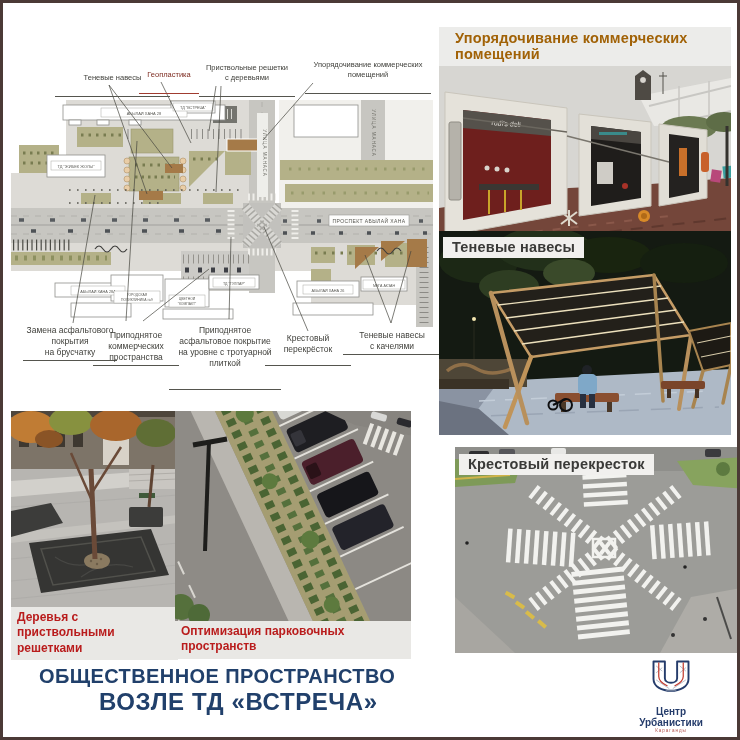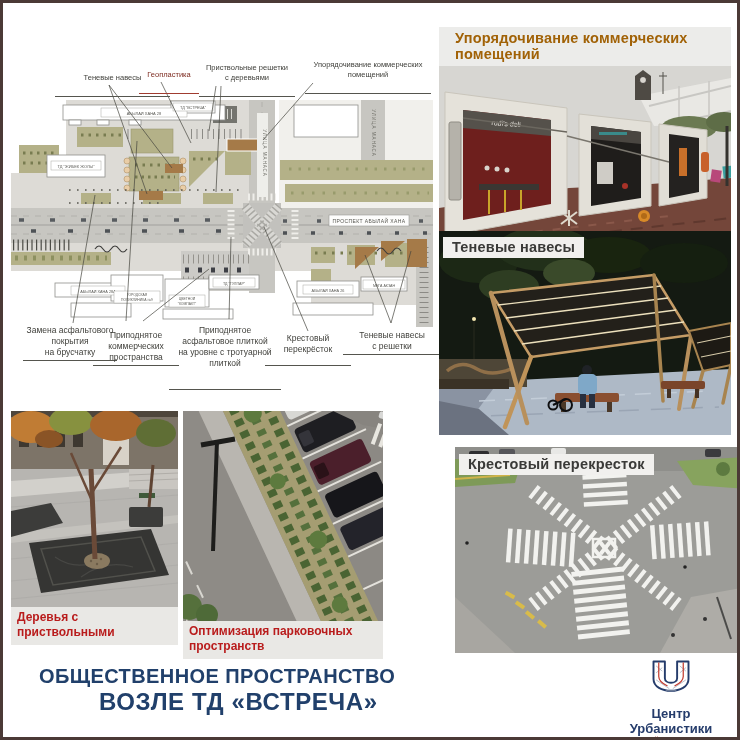--- a/index.html
+++ b/index.html
@@ -20,21 +20,21 @@
   .photo-tag{position:absolute;background:#f1f0ee;color:#3a3a38;font-weight:bold;font-size:14.5px;
              padding:2px 9px 3px 9px;letter-spacing:.2px;}
   .photo-caption{background:#e9e8e5;color:#b91c1c;font-weight:bold;font-size:12px;line-height:1.28;
                  padding:3px 6px 4px 6px;}
   
   .footer-title1{position:absolute;left:36px;top:662px;font-size:20px;font-weight:800;
                  color:#21406b;letter-spacing:.4px;text-align:right;}
   .footer-title2{position:absolute;left:96px;top:685px;font-size:24px;font-weight:800;
                  color:#21406b;letter-spacing:.6px;}
   .logo{position:absolute;left:622px;top:654px;width:92px;text-align:center;}
-  .logo-name{font-size:13px;font-weight:bold;color:#253c6b;margin-top:1px;}
+  .logo-name{font-size:10px;font-weight:bold;color:#253c6b;margin-top:1px;}
   .logo-sub{font-size:4.5px;color:#b05048;letter-spacing:1px;}
 </style>
 </head>
 <body>
 
 <div class="poster">
 
   <section class="plan">
     <svg class="plan-svg" viewBox="0 0 422 348">
 
@@ -219,31 +219,31 @@
       <div>покрытия</div>
       <div>на брусчатку</div>
     </div>
     <div class="callout-b" style="left:82px;top:275px;width:86px;border-bottom:1px solid #55554e;padding-bottom:2px;">
       <div>Приподнятое</div>
       <div>коммерческих</div>
       <div>пространства</div>
     </div>
     <div class="callout-b" style="left:158px;top:270px;width:112px;border-bottom:1px solid #55554e;padding-bottom:20px;">
       <div>Приподнятое</div>
-      <div>асфальтовое плиткой</div>
+      <div>асфальтовое покрытие</div>
       <div>на уровне с тротуарной</div>
       <div>плиткой</div>
     </div>
     <div class="callout-b" style="left:254px;top:278px;width:86px;border-bottom:1px solid #55554e;padding-bottom:10px;">
       <div>Крестовый</div>
       <div>перекрёсток</div>
     </div>
     <div class="callout-b" style="left:332px;top:275px;width:98px;border-bottom:1px solid #55554e;padding-bottom:2px;">
       <div>Теневые навесы</div>
-      <div>с решетки</div>
+      <div>с качелями</div>
     </div>
   </section>
 
   <section class="photo" style="left:436px;top:24px;width:292px;">
     <div class="photo-title-strip">Упорядочивание коммерческих помещений</div>
     <svg viewBox="0 0 292 176" width="292" height="176">
       <rect x="0" y="0" width="292" height="176" fill="#d7d6d2"></rect>
       <g>
         <polygon points="200,30 292,12 292,55 215,60" fill="#ecebe7" opacity="0.85"></polygon>
         <line x1="210" y1="40" x2="292" y2="20" stroke="#c8c7c3" stroke-width="2"></line>
@@ -485,24 +485,25 @@
         <ellipse cx="86" cy="150" rx="13" ry="8" fill="#8a7a60"></ellipse>
         <circle cx="80" cy="150" r="1.2" fill="#6b5d48"></circle>
           <circle cx="90" cy="148" r="1.2" fill="#6b5d48"></circle>
           <circle cx="86" cy="153" r="1.2" fill="#6b5d48"></circle>
         <path d="M84,148 L80,58" stroke="#6a4a38" stroke-width="5" fill="none"></path>
         <path d="M82,92 L60,42 M82,80 L110,36" stroke="#6a4a38" stroke-width="2.5" fill="none"></path>
       </g>
     </svg>
     <div class="photo-caption">
       <div>Деревья с приствольными</div>
+      <div>решетками</div>
     </div>
   </section>
 
-  <section class="photo" style="left:180px;top:408px;width:200px;">
+  <section class="photo" style="left:172px;top:408px;width:236px;">
     <svg viewBox="0 0 244 210" width="244" height="210">
       <rect x="0" y="0" width="244" height="210" fill="#939089"></rect>
       <g transform="rotate(-25 122 105)">
         <rect x="-80" y="-60" width="150" height="330" fill="#8e8b86"></rect>
         <line x1="-5" y1="-60" x2="-5" y2="270" stroke="#d8d6d0" stroke-width="2" stroke-dasharray="14,12"></line>
         <polygon points="-30,150 -22,150 -26,136" fill="#e8e6e0"></polygon>
         <rect x="70" y="-60" width="22" height="330" fill="#b9b6b0"></rect>
         <rect x="92" y="-60" width="52" height="330" fill="#a59d72"></rect>
         <line x1="102" y1="-50" x2="102" y2="260" stroke="#4a6433" stroke-width="9" stroke-dasharray="7,6"></line>
         <line x1="118" y1="-44" x2="118" y2="260" stroke="#55703c" stroke-width="9" stroke-dasharray="6,7"></line>

